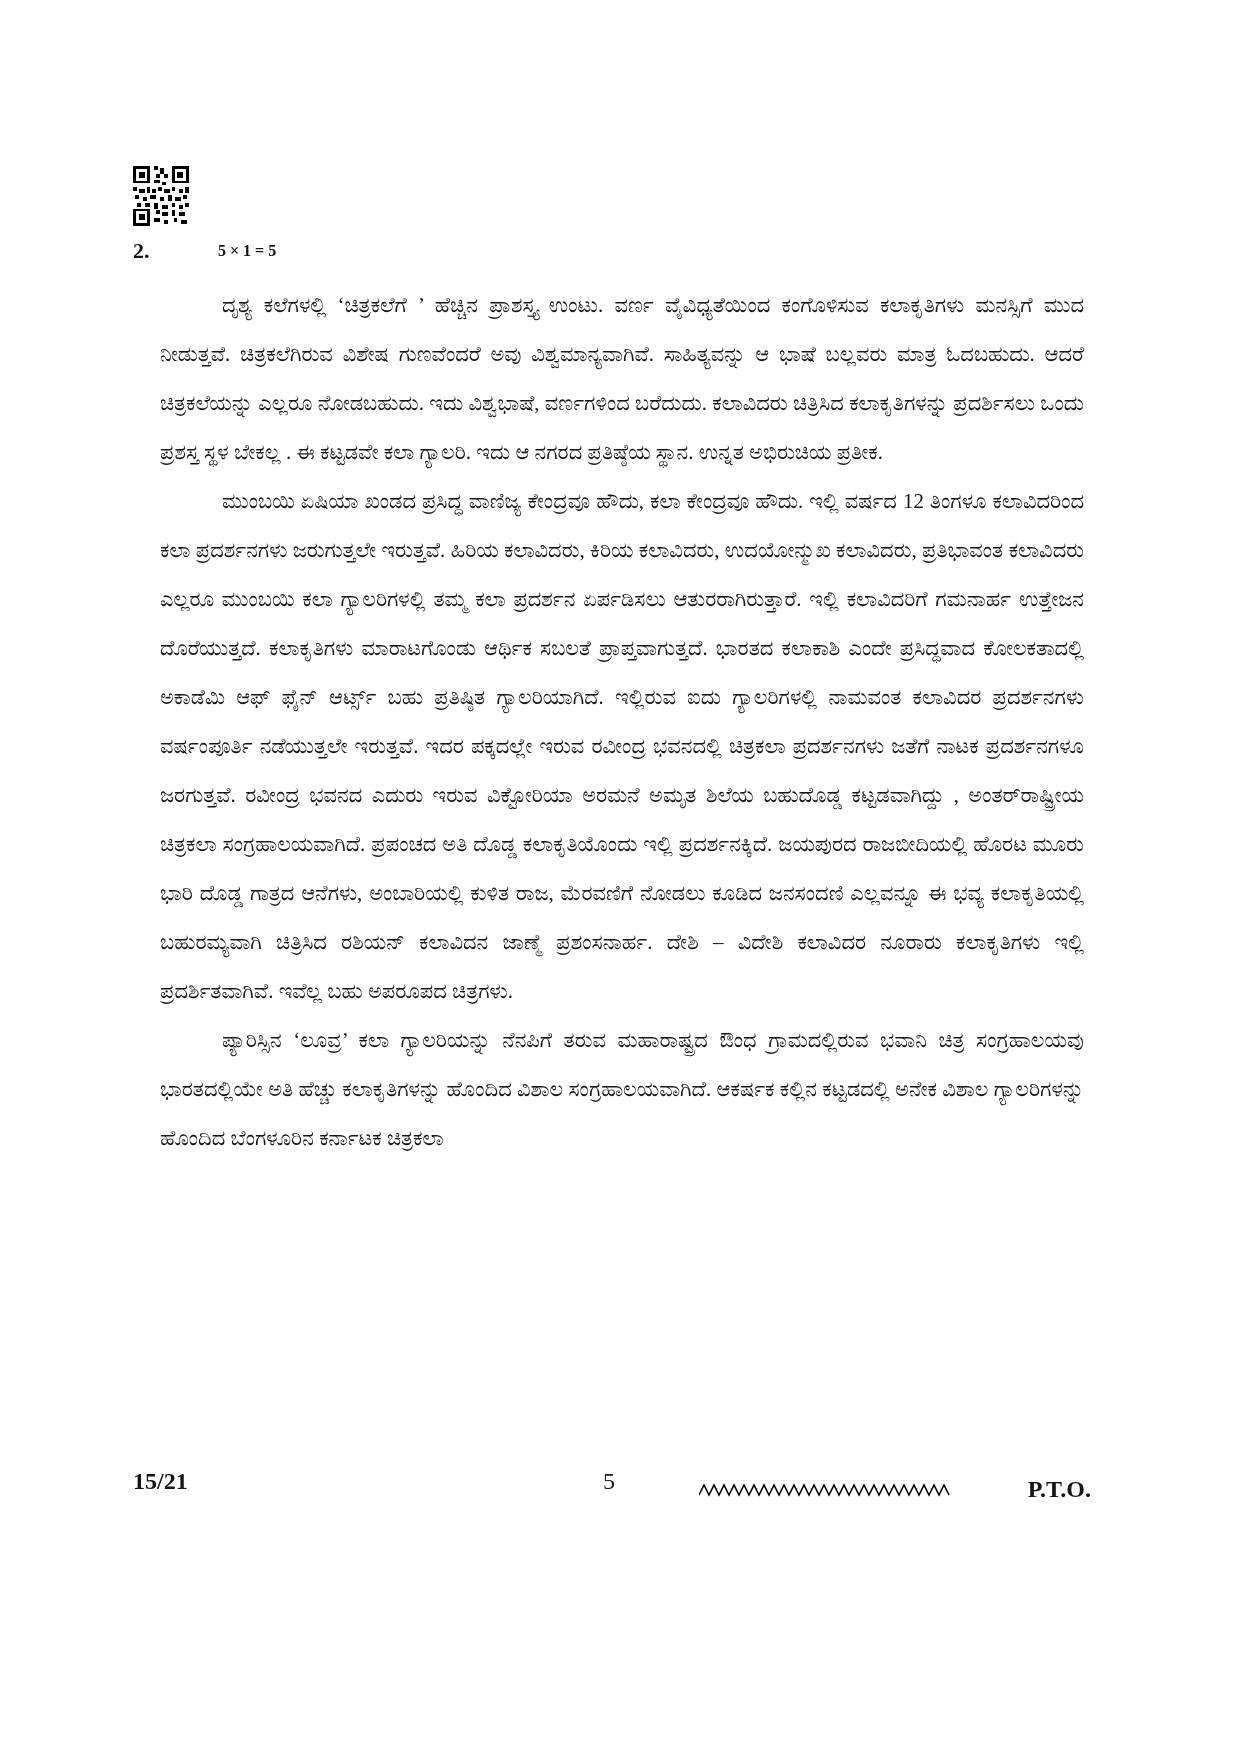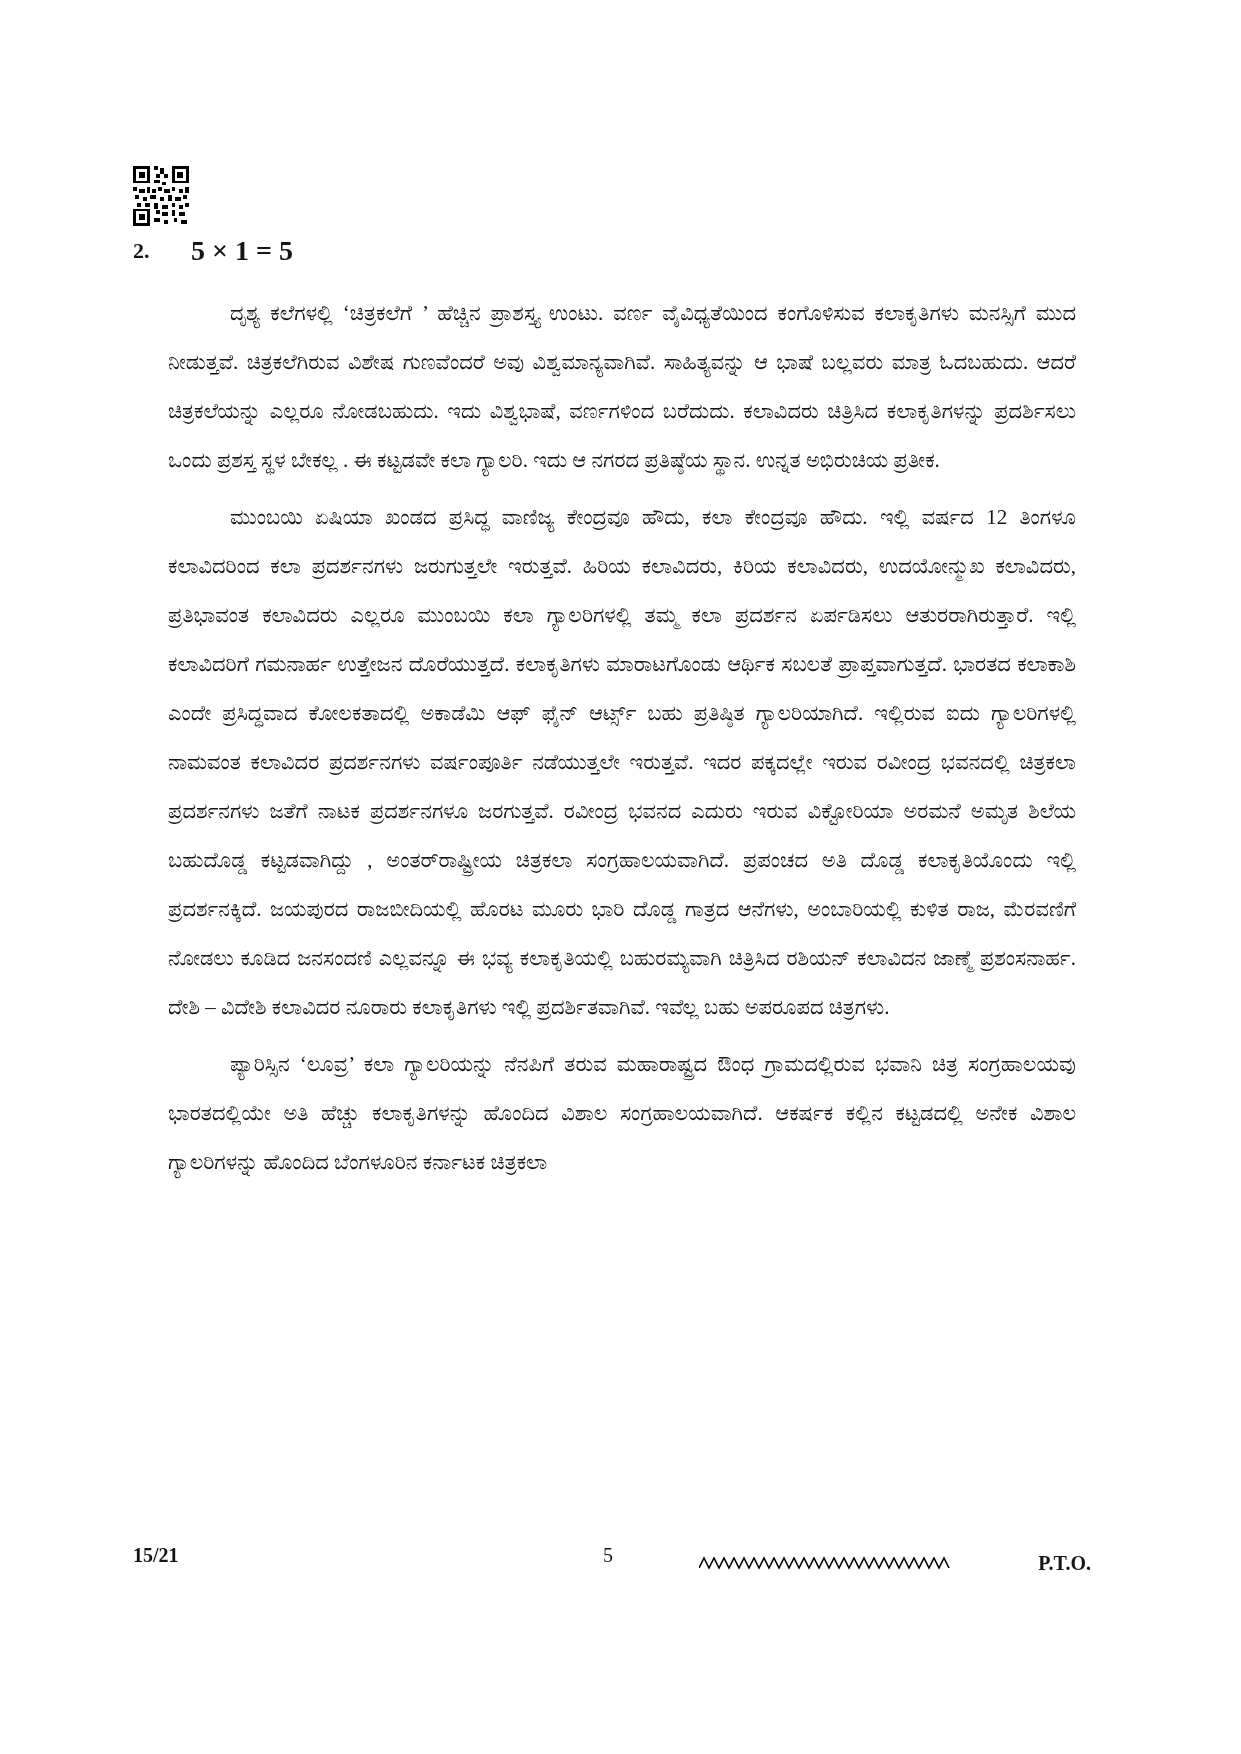--- a/index.html
+++ b/index.html
@@ -33,40 +33,40 @@
   .qnum {
     font-weight: bold;
     width: 50px;
     flex: 0 0 50px;
     font-size: 22px;
   }
   .qtext { flex: 1 1 auto; }
   .qmarks {
     font-weight: bold;
     white-space: nowrap;
-    margin-left: 8px;
-    font-size: 28px;
+    margin-left: 35px;
+    font-size: 16px;
   }
   .passage {
     position: absolute;
     left: 160px;
     top: 281px;
     width: 924px;
     font-size: 21px;
     line-height: 49px;
     text-align: justify;
   }
-  .passage p { margin: 8px; text-indent: 62px; }
+  .passage p { margin: 0; text-indent: 62px; }
   .footer {
     position: absolute;
     left: 133px;
-    top: 1544px;
+    top: 1468px;
     width: 958px;
     height: 32px;
-    font-size: 20px;
+    font-size: 24px;
   }
   .paper-code { position: absolute; left: 0; top: 0; font-weight: bold; }
   .page-num   { position: absolute; left: 470px; top: 0; }
   .squiggle   { position: absolute; left: 566px; top: 9px; width: 252px; height: 16px; }
   .squiggle svg { width: 100%; height: 100%; }
   .pto        { position: absolute; right: 0; top: 0; font-weight: bold; margin-top: 8px; }
 </style>
 </head>
 <body>
 

